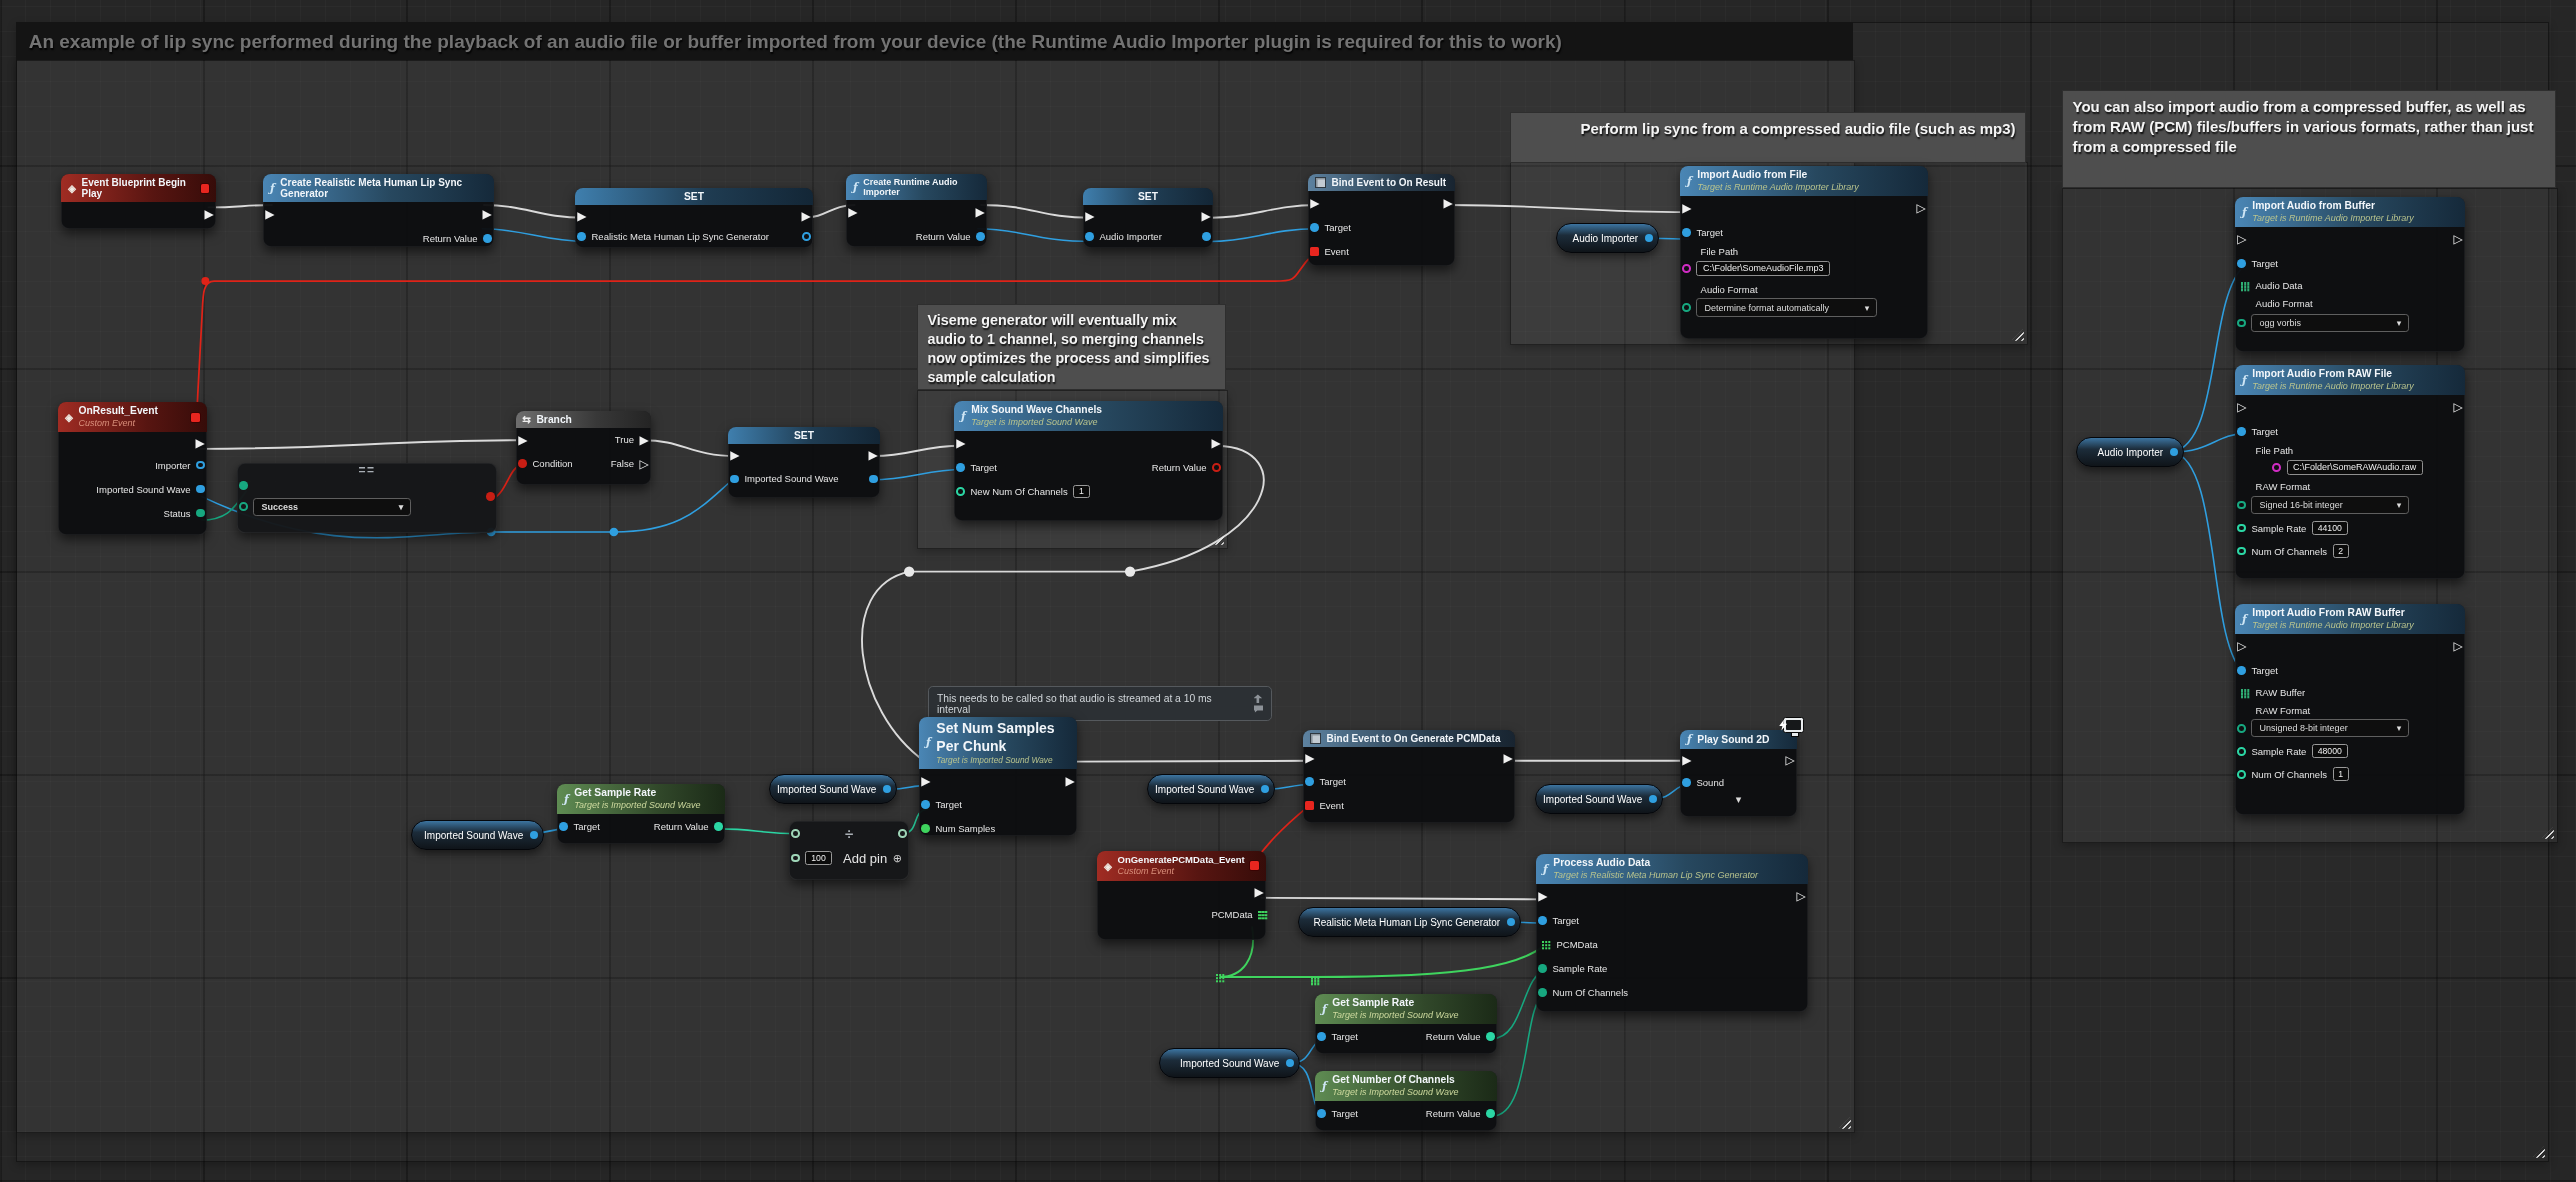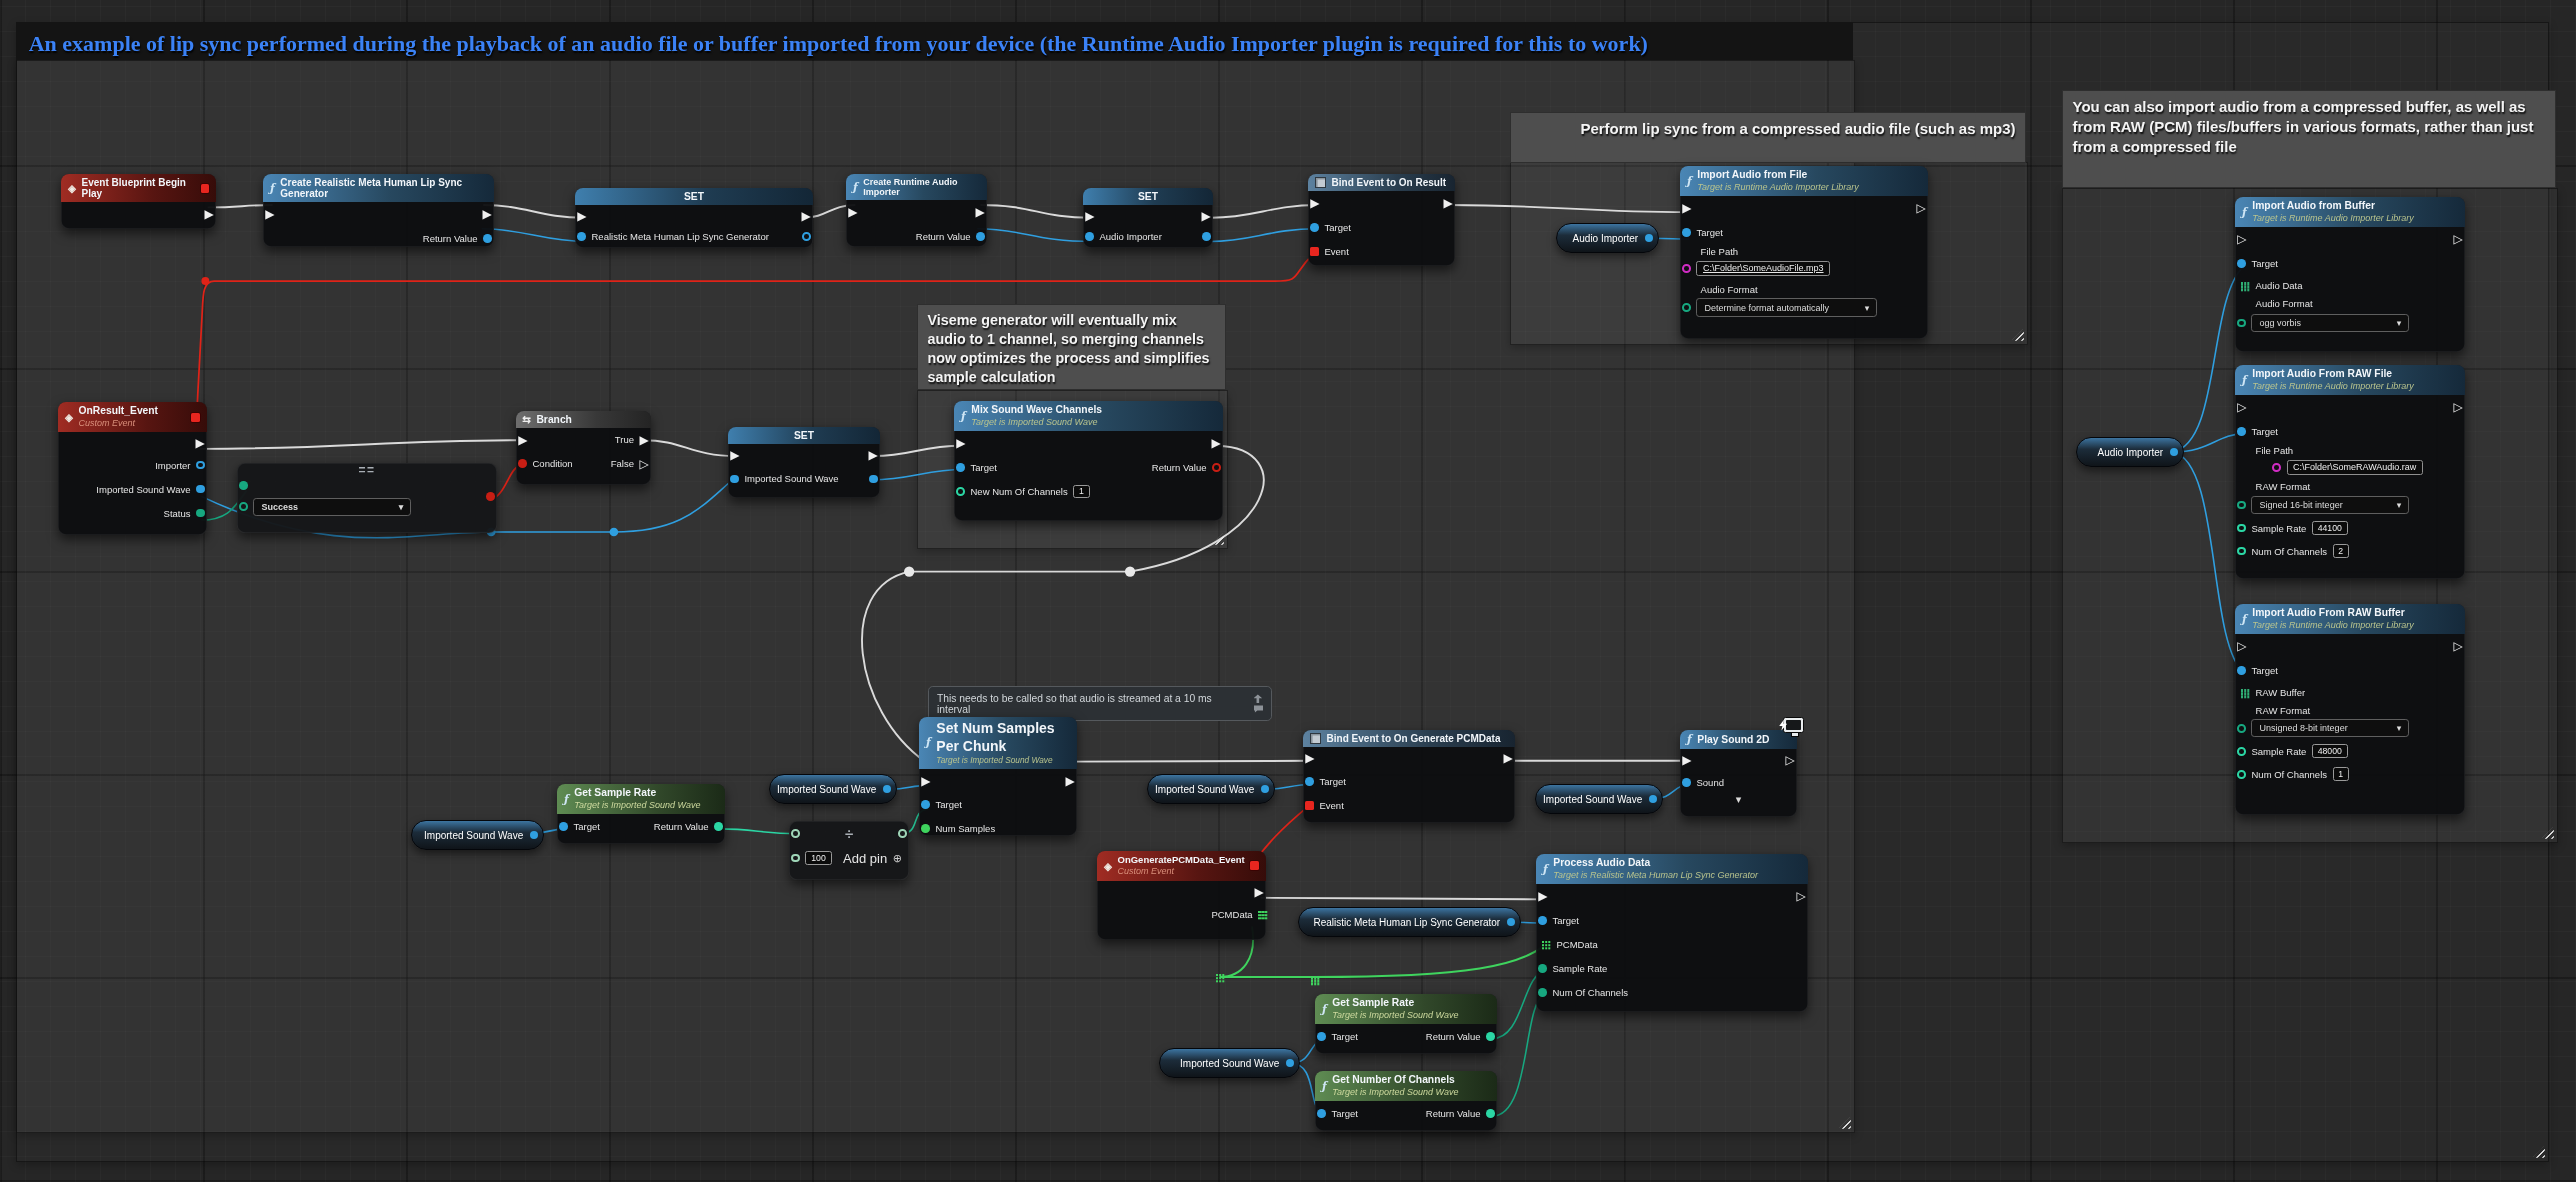--- a/index.html
+++ b/index.html
@@ -9,22 +9,22 @@
     background-image:
       repeating-linear-gradient(0deg, rgba(0,0,0,.28) 0 1.6px, transparent 1.6px 203px),
       repeating-linear-gradient(90deg, rgba(0,0,0,.28) 0 1.6px, transparent 1.6px 203px),
       repeating-linear-gradient(0deg, rgba(255,255,255,.025) 0 0.8px, transparent 0.8px 25px),
       repeating-linear-gradient(90deg, rgba(255,255,255,.025) 0 0.8px, transparent 0.8px 25px);}
   .abs{position:absolute;}
   
   .cbody{position:absolute;background:rgba(190,190,190,.07);border:0.8px solid rgba(0,0,0,.45);box-shadow:0 3.2px 8px rgba(0,0,0,.25);}
   .ctitle{position:absolute;background:#4e4e4e;color:#f4f4f4;font-weight:bold;font-size:15px;line-height:1.34;
     padding:5.5px 9.5px;box-sizing:border-box;text-shadow:0.8px 1.6px 1.6px rgba(0,0,0,.85);border:0.8px solid rgba(0,0,0,.4);}
-  .maintitle{position:absolute;background:#141414;color:#3b82f6;font-weight:bold;font-size:22px;
-    padding:8.7px 12.7px;box-sizing:border-box;text-shadow:0.8px 1.6px 1.6px rgba(0,0,0,.9);font-family:Liberation Serif, serif;}
+  .maintitle{position:absolute;background:#141414;color:#737373;font-weight:bold;font-size:19px;
+    padding:8.7px 12.7px;box-sizing:border-box;text-shadow:0.8px 1.6px 1.6px rgba(0,0,0,.9);}
   .rh{position:absolute;width:12px;height:12px;
     background:repeating-linear-gradient(135deg, transparent 0 2.4px, #d8d8d8 2.4px 4px);
     clip-path:polygon(100% 0,100% 100%,0 100%);}
   
   .node{position:absolute;background:rgba(13,14,16,.96);border-radius:8px;box-sizing:border-box;
     box-shadow:0 4.8px 11px rgba(0,0,0,.55), inset 0 0 0 0.8px rgba(255,255,255,.07);font-size:9.5px;}
   .hd{border-radius:8px 8px 0 0;padding:3.2px 7.1px;display:flex;gap:5.5px;align-items:center;
     font-weight:bold;font-size:10.3px;color:#f2f6fa;}
   .hd .tcol{display:flex;flex-direction:column;line-height:1.25;}
   .hd .st{font-weight:normal;font-style:italic;font-size:9px;color:#b9c48e;}
@@ -312,21 +312,21 @@
           <span class="ex mR">▷</span>
         </div>
       </div>
     <div class="rw">
         <div class="l">
           <span class="pn pf c-blue mL"></span>
       <span class="lbl">Target</span>
         </div>
       </div>
     <div class="sublbl">File Path</div>
-    <div class="rw" style="height:19px;text-decoration:underline;">
+    <div class="rw" style="height:19px;">
         <div class="l">
           <span class="pn ph c-mag mL"></span>
       <span class="tb">C:\Folder\SomeAudioFile.mp3</span>
         </div>
       </div>
     <div class="sublbl" style="padding-top:6.3px;">Audio Format</div>
     <div class="rw" style="height:22px;">
         <div class="l" style="width:100%;">
           <span class="pn ph c-teal mL"></span>
       <span class="dd" style="width:181px;">

